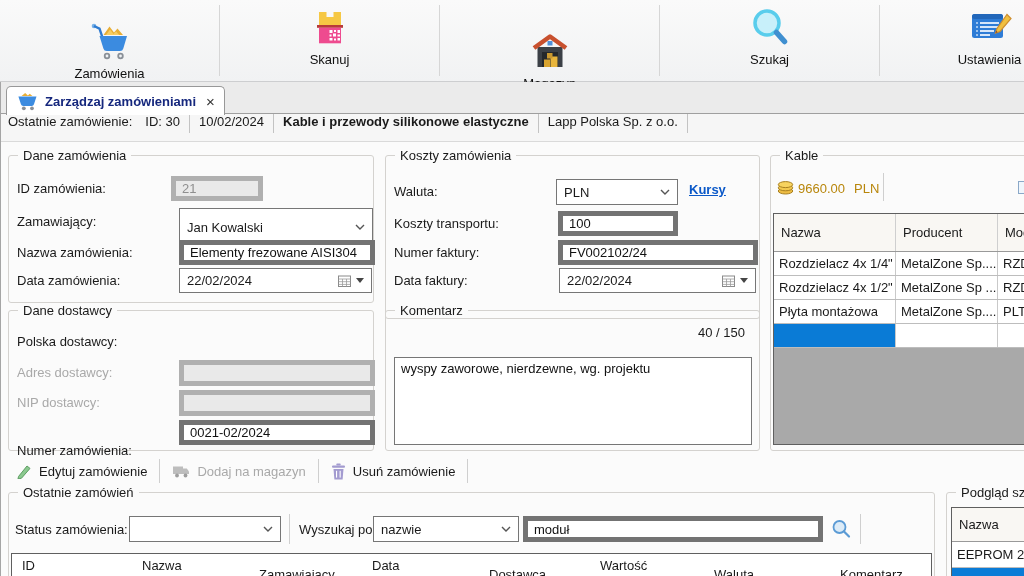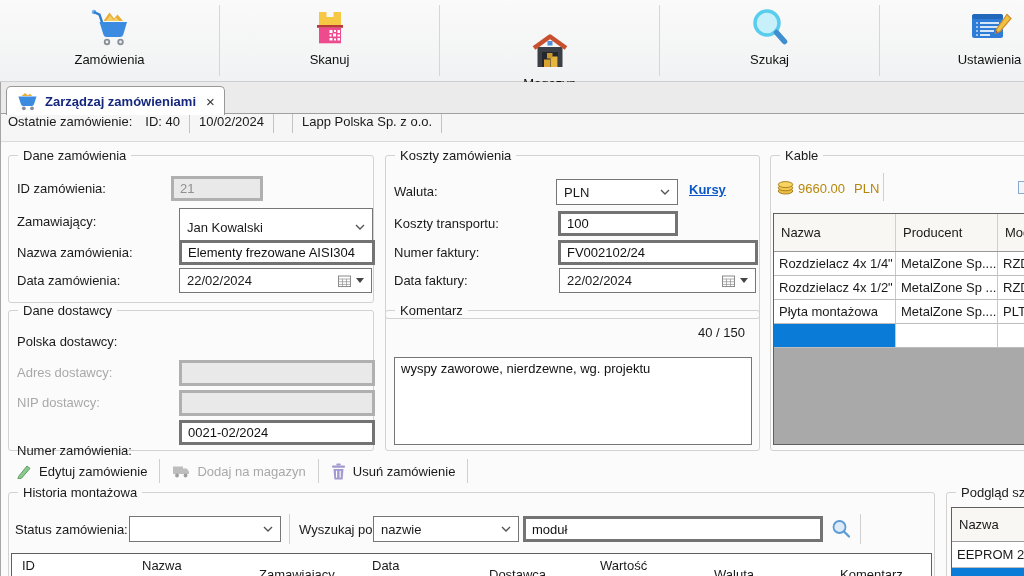--- a/index.html
+++ b/index.html
@@ -29,21 +29,21 @@
   .sb-bold{font-weight:bold;}
 
   .content{position:absolute;top:142px;left:0;width:1024px;height:434px;background:#fbfbfb;}
   .edge-left{position:absolute;left:0;top:82px;width:1px;height:494px;background:#a5a5a5;z-index:6;}
 
   
   .gb{position:absolute;border:1px solid #d4d2cf;border-radius:3px;}
   .gb-title{position:absolute;top:-8px;left:9px;background:#fbfbfb;padding:0 5px;line-height:15px;white-space:nowrap;}
   .lbl{position:absolute;white-space:nowrap;}
   .lbl.dis{color:#a9a9a9;}
-  .ti{position:absolute;border:3px solid #737373;background:#fff;font:13px "Liberation Sans",sans-serif;padding:0 6px;color:#111;}
+  .ti{position:absolute;border:5px solid #737373;background:#fff;font:13px "Liberation Sans",sans-serif;padding:0 6px;color:#111;}
   .ti.dis{background:#e9e9e9;border-color:#b0b0b0;color:#8f8f8f;}
   .combo{position:absolute;border:1px solid #767676;background:#fff;display:flex;align-items:center;padding:0 7px;}
   .combo .sp{flex:1;overflow:hidden;white-space:nowrap;}
   .caret{width:0;height:0;border:4px solid transparent;border-top:5px solid #454545;margin-left:5px;position:relative;top:2px;flex:none;}
   .link{position:absolute;color:#0a58c8;text-decoration:underline;font-weight:bold;}
   .ta{position:absolute;border:1px solid #767676;resize:none;font:13px "Liberation Sans",sans-serif;padding:3px 6px;background:#fff;color:#111;}
   .counter{position:absolute;}
   .vsep{position:absolute;width:1px;background:#cfcfcf;}
 
   
@@ -64,21 +64,21 @@
 
   .htbl{position:absolute;background:#fff;border:1px solid #5f5f5f;overflow:hidden;}
   .h-col{position:absolute;white-space:nowrap;}
 </style>
 </head>
 <body>
 
 <div class="screen">
 
   <div class="toolbar">
-    <div class="tb-btn" style="left:0;width:219px;">
+    <div class="tb-btn" style="left:0;width:219px;justify-content:flex-end;">
       <svg width="46" height="42" viewBox="0 0 46 42">
         <circle cx="7" cy="5" r="2.3" fill="#76b0e8"></circle>
         <path d="M7 5 l5.5 2.6 3 9" fill="none" stroke="#2f7bd0" stroke-width="2.4"></path>
         <path d="M16.5 14 l6-8.5 4.5 6 3.5-4 5.5 6.5z" fill="#e8ae35"></path>
         <path d="M19 14 l4-5.5 3.5 4.5 2.5-2.8 3.2 3.8z" fill="#f6cd62"></path>
         <path d="M12.5 15 h27.5 l-3.7 12.5 a3.4 3.4 0 0 1-3.3 2.5 H19.7 a3.4 3.4 0 0 1-3.3-2.5z" fill="#3b8be0"></path>
         <circle cx="20" cy="35" r="3.2" fill="#898f97"></circle>
           <circle cx="20" cy="35" r="1.4" fill="#eef1f4"></circle>
         <circle cx="33.5" cy="35" r="3.2" fill="#898f97"></circle>
           <circle cx="33.5" cy="35" r="1.4" fill="#eef1f4"></circle>
@@ -159,24 +159,25 @@
           <circle cx="17.5" cy="18" r="2.1" fill="#898f97"></circle>
       </svg>
       <span class="tab-title">Zarządzaj zamówieniami</span>
       <span class="tab-close">×</span>
     </div>
   </div>
 
   <div class="statusbar">
     <span>Ostatnie zamówienie:</span>
     <span class="sb-gap"></span>
-    <span>ID: 40</span>
+    <span>ID: 30</span>
     <span class="sb-sep"></span>
     <span>10/02/2024</span>
     <span class="sb-sep"></span>
+    <span class="sb-bold">Kable i przewody silikonowe elastyczne</span>
     <span class="sb-sep"></span>
     <span>Lapp Polska Sp. z o.o.</span>
     <span class="sb-sep"></span>
   </div>
 
   <div class="edge-left"></div>
 
   <div class="content">
 
     <div class="gb" style="left:8px;top:13px;width:366px;height:148px;">
@@ -310,21 +311,21 @@
           <path d="M2.5 6 h10 l-0.9 10.5 h-8.2z" fill="#a39bd0"></path>
           <rect x="5" y="7.8" width="1.1" height="6.8" fill="#ffffff"></rect>
           <rect x="8.6" y="7.8" width="1.1" height="6.8" fill="#ffffff"></rect>
         </svg>
         <span class="ab-label">Usuń zamówienie</span>
       </div>
       <div class="ab-sep"></div>
     </div>
 
     <div class="gb" style="left:8px;top:350px;width:927px;height:240px;">
-      <span class="gb-title">Historia montażowa</span>
+      <span class="gb-title">Ostatnie zamówień</span>
       <span class="lbl" style="left:6px;top:29px;">Status zamówienia:</span>
       <div class="combo" style="left:120px;top:23px;width:152px;height:26px;">
         <span class="sp"></span>
         <svg width="10" height="6" viewBox="0 0 10 6">
             <path d="M1 1 L5 5 L9 1" stroke="#555" stroke-width="1.4" fill="none"></path>
           </svg>
       </div>
       <div class="vsep" style="left:280px;top:21px;height:30px;"></div>
       <span class="lbl" style="left:290px;top:29px;">Wyszukaj po:</span>
       <div class="combo" style="left:364px;top:23px;width:146px;height:26px;">

